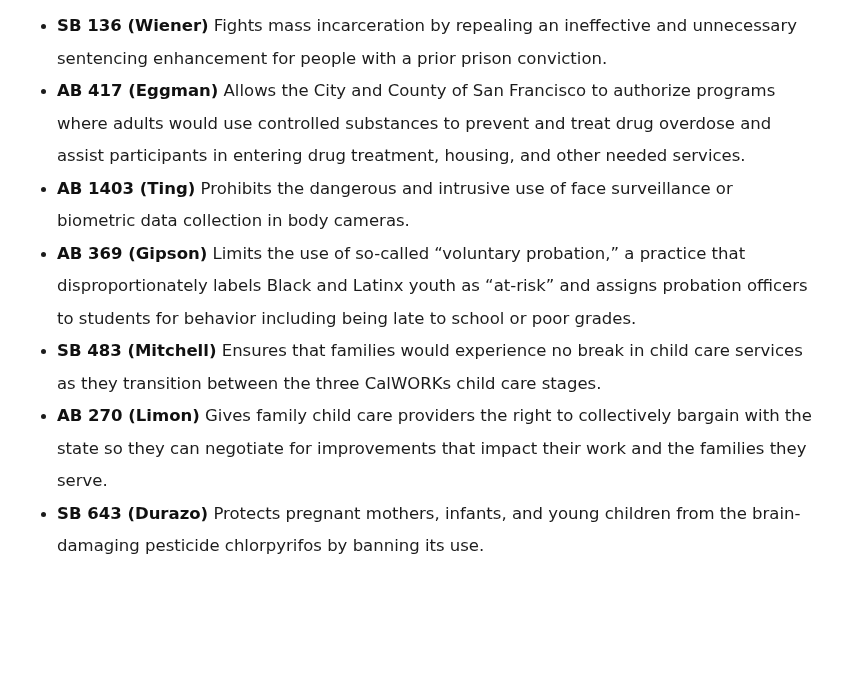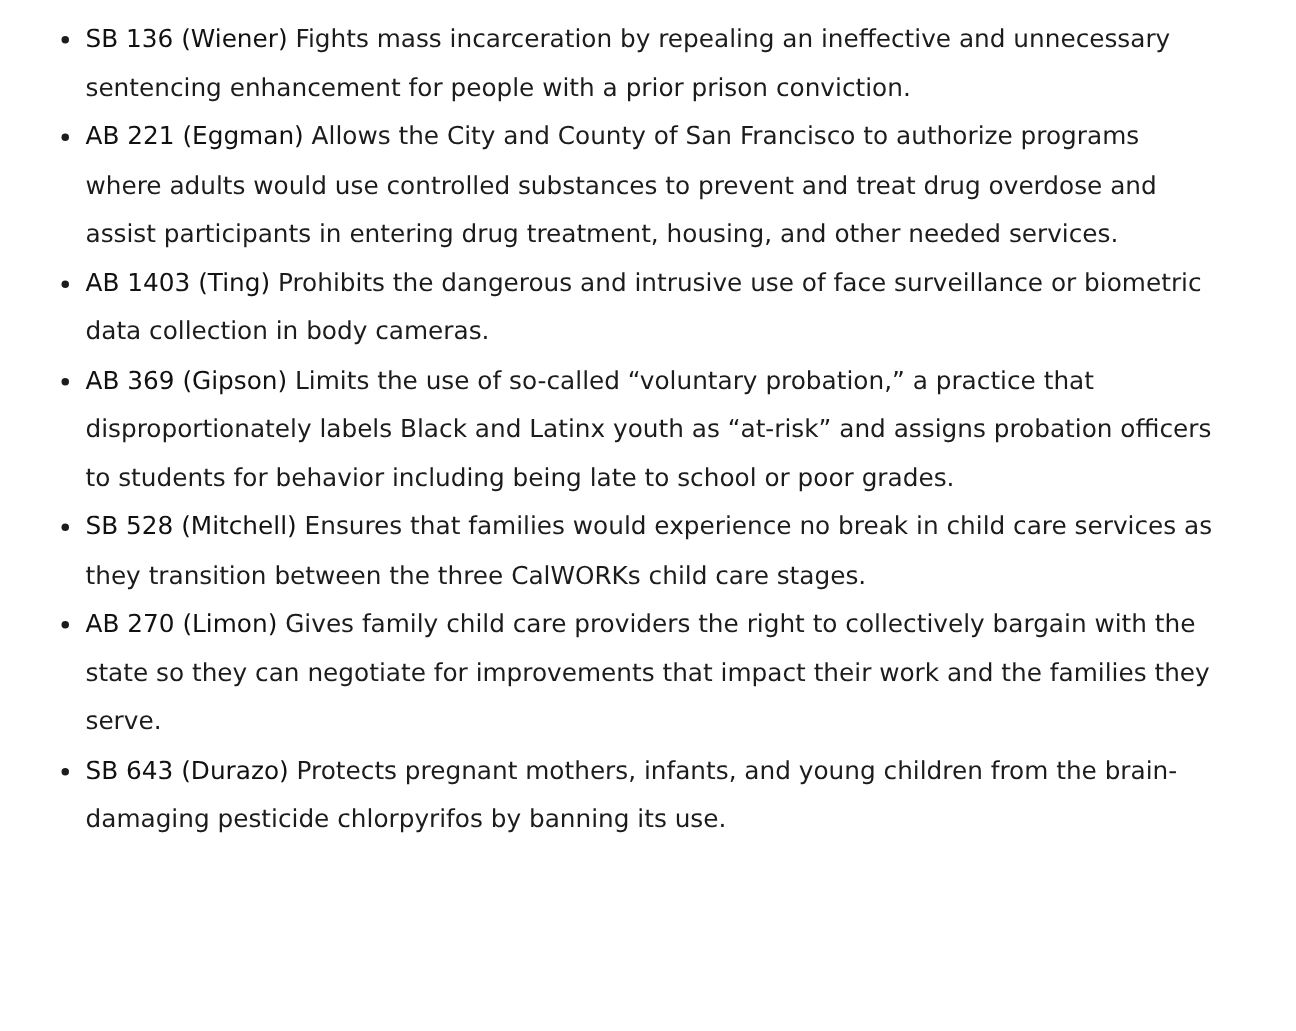--- a/index.html
+++ b/index.html
@@ -24,32 +24,32 @@
   }
   ul.bill-list li {
     margin: 0;
     padding: 0;
   }
   ul.bill-list li::marker {
     color: #1c1c1c;
     font-size: 15px;
   }
   .bill-label {
-    font-weight: normal;
+    font-weight: bold;
     color: #111111;
   }
   .bill-desc {
     font-weight: normal;
     color: #1c1c1c;
   }
 </style>
 </head>
 <body>
 
 <ul class="bill-list">
   <li><span class="bill-label">SB 136 (Wiener)</span> <span class="bill-desc">Fights mass incarceration by repealing an ineffective and unnecessary sentencing enhancement for people with a prior prison conviction.</span></li>
-  <li><span class="bill-label">AB 221 (Eggman)</span> <span class="bill-desc">Allows the City and County of San Francisco to authorize programs where adults would use controlled substances to prevent and treat drug overdose and assist participants in entering drug treatment, housing, and other needed services.</span></li>
+  <li><span class="bill-label">AB 417 (Eggman)</span> <span class="bill-desc">Allows the City and County of San Francisco to authorize programs where adults would use controlled substances to prevent and treat drug overdose and assist participants in entering drug treatment, housing, and other needed services.</span></li>
   <li><span class="bill-label">AB 1403 (Ting)</span> <span class="bill-desc">Prohibits the dangerous and intrusive use of face surveillance or biometric data collection in body cameras.</span></li>
   <li><span class="bill-label">AB 369 (Gipson)</span> <span class="bill-desc">Limits the use of so-called “voluntary probation,” a practice that disproportionately labels Black and Latinx youth as “at-risk” and assigns probation officers to students for behavior including being late to school or poor grades.</span></li>
-  <li><span class="bill-label">SB 528 (Mitchell)</span> <span class="bill-desc">Ensures that families would experience no break in child care services as they transition between the three CalWORKs child care stages.</span></li>
+  <li><span class="bill-label">SB 483 (Mitchell)</span> <span class="bill-desc">Ensures that families would experience no break in child care services as they transition between the three CalWORKs child care stages.</span></li>
   <li><span class="bill-label">AB 270 (Limon)</span> <span class="bill-desc">Gives family child care providers the right to collectively bargain with the state so they can negotiate for improvements that impact their work and the families they serve.</span></li>
   <li><span class="bill-label">SB 643 (Durazo)</span> <span class="bill-desc">Protects pregnant mothers, infants, and young children from the brain-damaging pesticide chlorpyrifos by banning its use.</span></li>
 </ul>
 
 </body></html>

